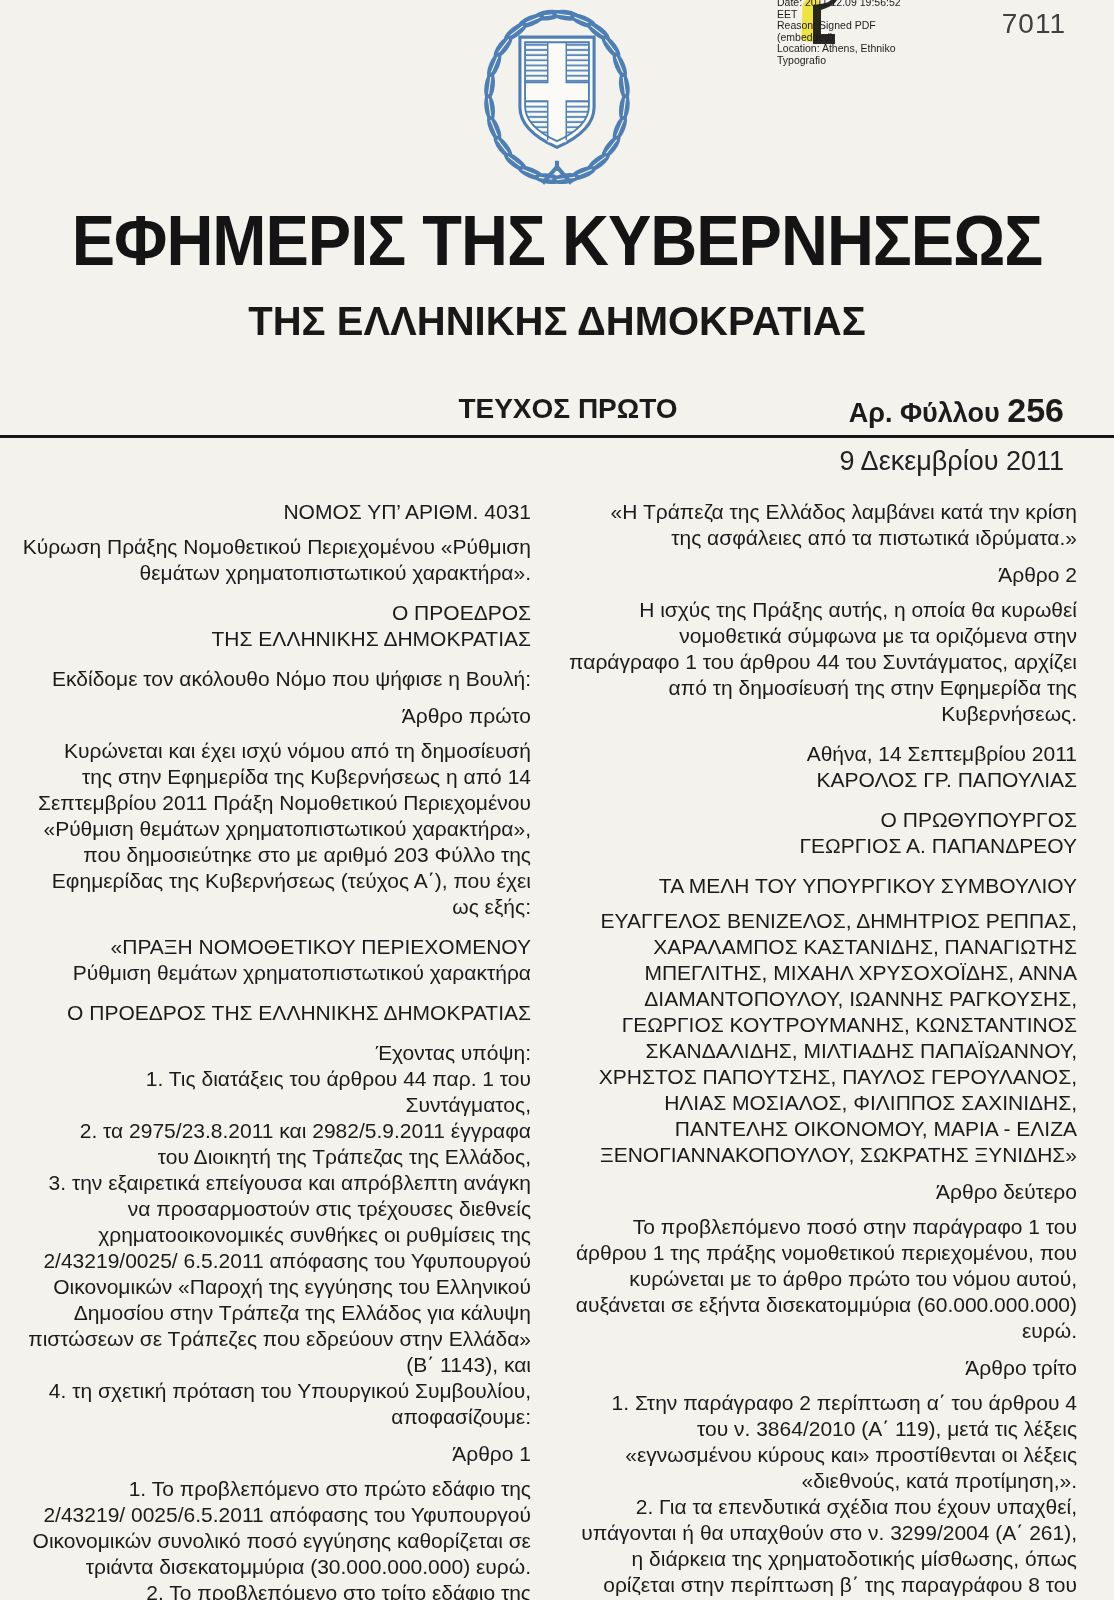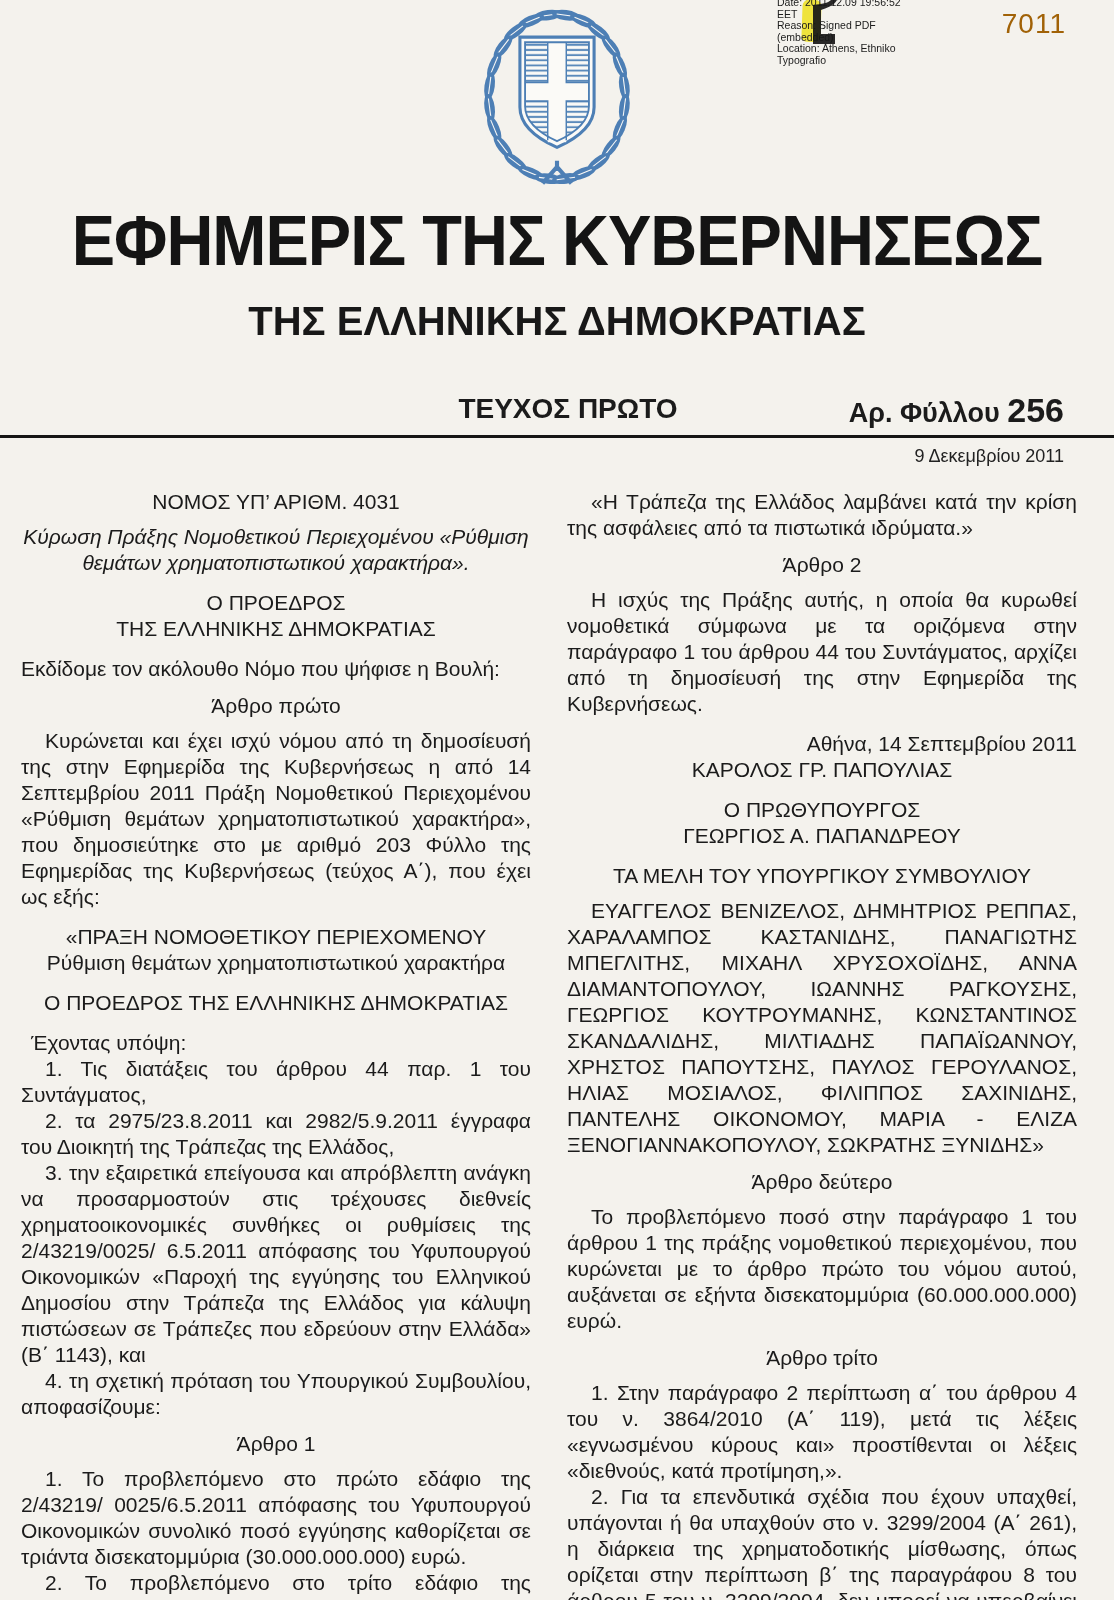--- a/index.html
+++ b/index.html
@@ -14,21 +14,21 @@
   .stamp {
     position:absolute; left:777px; top:-3px; width:160px;
     font-size:10.5px; line-height:11.5px; color:#1c1c1c; z-index:2;
   }
   .stamp div { white-space:nowrap; }
   .sig-yellow { position:absolute; left:800px; top:0; z-index:1; }
   .sig-black  { position:absolute; left:810px; top:0; z-index:3; }
 
   .page-number {
     position:absolute; right:48px; top:8px;
-    font-size:28px; letter-spacing:1px; color:#a16207;
+    font-size:28px; letter-spacing:1px; color:#404040;
   }
 
   
   .emblem { display:block; margin:6px auto 0; width:206px; height:190px; }
 
   
   .gazette-title {
     margin-top:10px; text-align:center; font-weight:bold;
     font-size:65px; line-height:1; letter-spacing:-1px; white-space:nowrap;
     color:#141414; transform:scaleY(1.08); transform-origin:top center;
@@ -40,30 +40,30 @@
   .issue-row { position:relative; margin-top:50px; height:36px;margin-left:22px; }
   .issue-type {
     position:absolute; left:0; right:0; text-align:center;
     font-weight:bold; font-size:28px; top:2px;
   }
   .issue-no {
     position:absolute; right:50px; top:0; font-weight:bold; font-size:27px;text-align:center;
   }
   .issue-no .big { font-size:34px; }
   .head-rule { margin-top:8px; border:0; border-top:3px solid #151515; width:100%; }
-  .head-date { text-align:right; padding-right:50px; font-size:18px; margin-top:8px; color:#222; }
+  .head-date { text-align:right; padding-right:50px; font-size:27px; margin-top:8px; color:#222; }
 
   
   .cols { display:flex; gap:36px; padding:0 21px; margin-top:22px; }
   .col { width:510px; font-size:21px; line-height:26px; text-align:justify; }
-  .col p { margin:0; }
+  .col p { margin:0;text-align:right; }
   .c   { text-align:center; }
   .r   { text-align:right; }
   .b   { font-weight:normal; }
-  .i   { font-style:italic; }
+  .i   { }
   .ind { text-indent:24px; }
   .sm  { text-indent:10px; }
   .sp  { margin-top:9px !important; }
   .sp2 { margin-top:14px !important; }
   .h   { margin:11px 0 9px !important; }
 </style>
 </head>
 <body>
 
 <div class="page">

